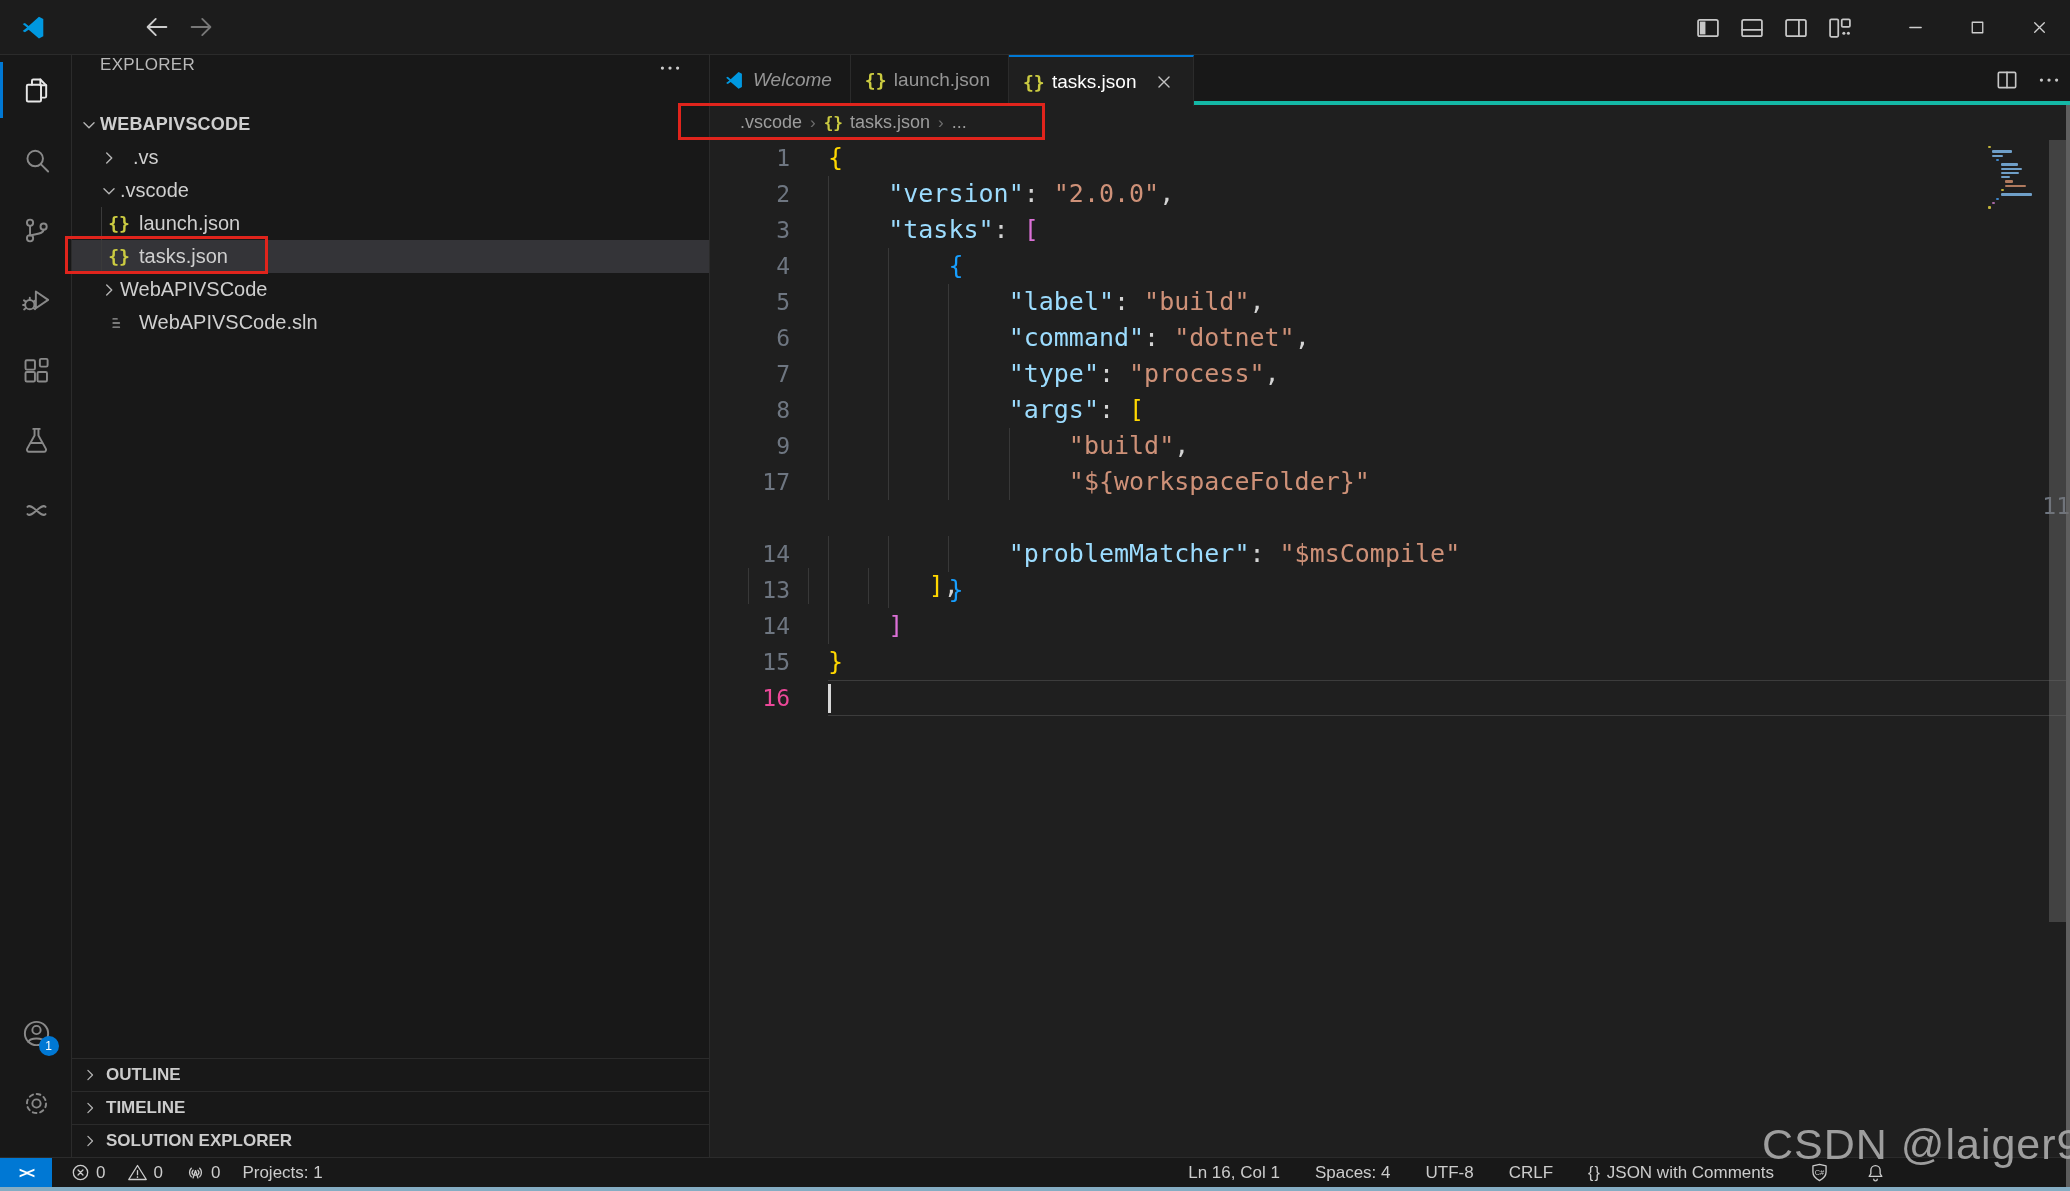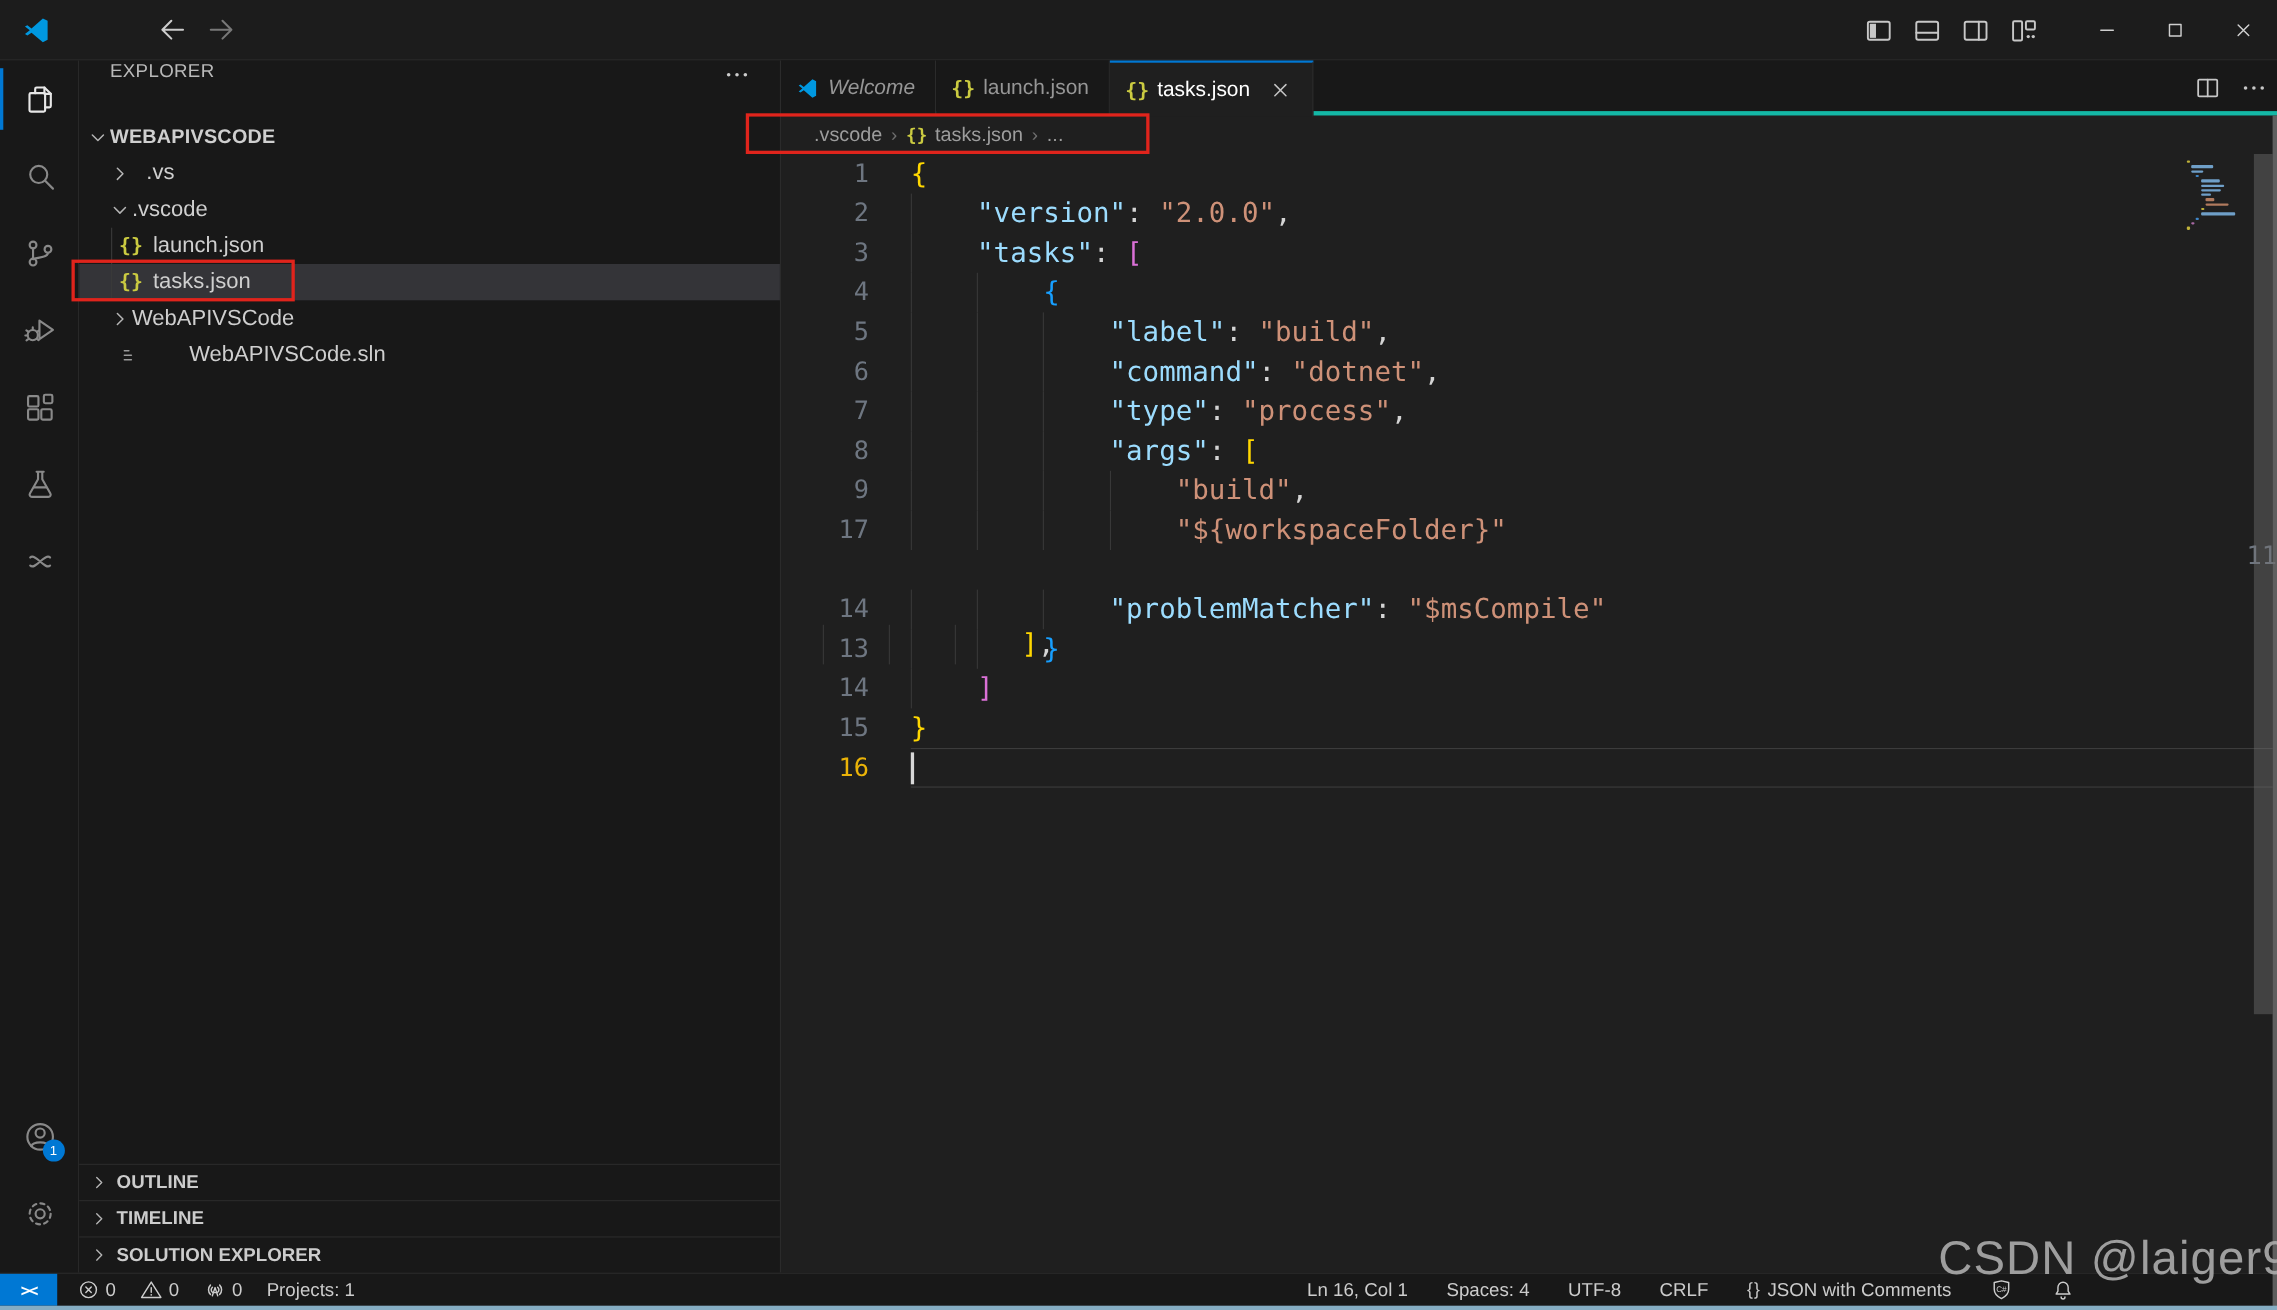--- a/index.html
+++ b/index.html
@@ -74,21 +74,21 @@
   .ed-actions .ic{ width:26px; height:26px; }
   .breadcrumb{ position:absolute; left:0; top:50px; width:100%; height:35px; display:flex; align-items:center;
                font-size:18px; color:#9d9d9d; padding-left:30px; gap:8px; }
   .breadcrumb .sep{ color:#6f6f6f; font-size:17px; }
   .breadcrumb .json-braces{ font-size:16px; }
 
   .code{ position:absolute; left:0; top:85px; width:100%; height:1017px;
          font-family:"DejaVu Sans Mono", monospace; font-size:25px; }
   .cl{ position:absolute; left:0; width:100%; height:36px; display:flex; }
   .ln{ flex:0 0 80px; text-align:right; color:#6e7681; font-size:23px; line-height:36px; }
-  .cl.cur .ln{ color:#eab308; }
+  .cl.cur .ln{ color:#ec4899; }
   .lc{ position:relative; flex:1 1 auto; margin-left:38px; margin-right:4px; white-space:pre; line-height:36px; }
   .cl.cur .lc{ border-top:1px solid #3c3c3c; border-bottom:1px solid #3c3c3c; }
   .tk-k{ color:#9cdcfe; } .tk-s{ color:#ce9178; } .tk-p{ color:#d4d4d4; }
   .tk-b1{ color:#ffd700; } .tk-b2{ color:#da70d6; } .tk-b3{ color:#179fff; }
   .guide{ position:absolute; top:0; width:1px; height:36px; background:#383838; }
   .cursor{ position:absolute; left:0; top:3px; width:2.5px; height:29px; background:#d7d7d7; }
 
   .minimap{ position:absolute; left:1278px; top:91px; width:80px; height:80px; }
   .mm-bar{ position:absolute; height:2.4px; border-radius:1px; }
   .scrollbar{ position:absolute; left:1339px; top:85px; width:17px; height:782px; background:rgba(115,115,115,.42); }
@@ -320,21 +320,21 @@
           <span class="lbl">tasks.json</span>
         </div>
         <div class="tree-row" style="padding-left: 26px;">
           <span class="chev ic">
             <svg viewBox="0 0 24 24" width="100%" height="100%">
               <path d="M9.5 6.5L15 12l-5.5 5.5"></path>
             </svg>
           </span>
           <span class="lbl">WebAPIVSCode</span>
         </div>
-        <div class="tree-row" style="padding-left: 34px; gap: 33px;">
+        <div class="tree-row" style="padding-left: 34px;">
           <span class="fic sln-ic ic" style="width: 26px; height: 22px;">
             <svg viewBox="0 0 24 24" width="100%" height="100%">
               <path d="M5.5 7.5h4.5M5.5 12h7M5.5 16.5h7"></path>
             </svg>
           </span>
           <span class="lbl">WebAPIVSCode.sln</span>
         </div>
       </div>
     <div class="tree-guide"></div>
     <div class="sb-sections" id="sbSections">

